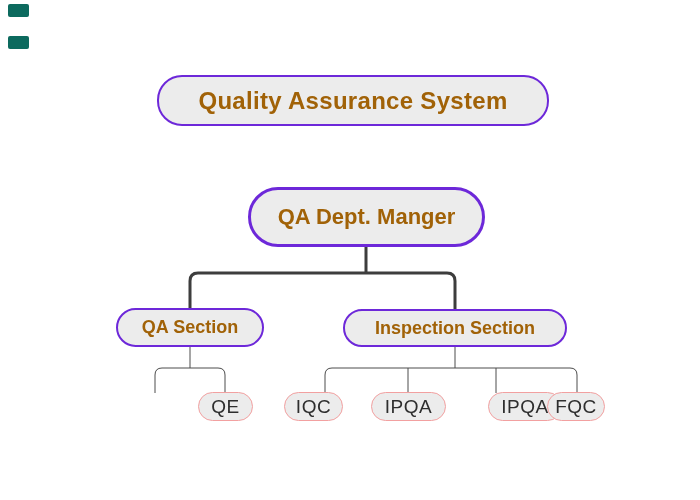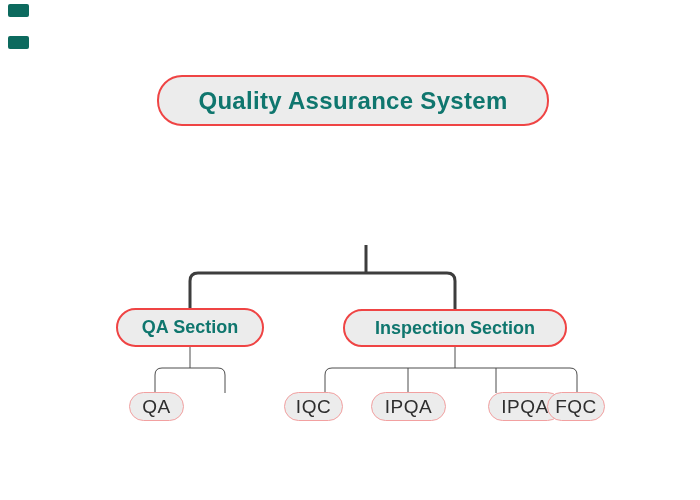--- a/index.html
+++ b/index.html
@@ -22,26 +22,26 @@
   .marker.bottom { left: 8px; top: 36px; }
   svg.wires {
     position: absolute;
     left: 0; top: 0;
     width: 700px; height: 500px;
   }
   .node {
     position: absolute;
     box-sizing: border-box;
     background: #ececec;
-    border: 2px solid #ef4444;
+    border: 2px solid #6d28d9;
     border-radius: 999px;
     display: flex;
     align-items: center;
     justify-content: center;
-    color: #0f766e;
+    color: #a16207;
     white-space: nowrap;
   }
   .node.title {
     left: 157px; top: 75px; width: 392px; height: 51px;
     border-radius: 25px;
     font-size: 24px; font-weight: bold; letter-spacing: 0.3px;
   }
   .node.manager {
     left: 248px; top: 187px; width: 237px; height: 60px;
     border-width: 3px;
@@ -94,31 +94,34 @@
       <path d="M325 393 V375 Q325 368 332 368 H570 Q577 368 577 375 V393"></path>
       <path d="M408 368 V393"></path>
       <path d="M496 368 V393"></path>
     </g>
   </svg>
 
   <div class="node title">
     <span>Quality Assurance System</span>
   </div>
 
+  <div class="node manager">
+    <span>QA Dept. Manger</span>
+  </div>
 
   <div class="node section-right">
     <span>Inspection Section</span>
   </div>
 
   <div class="node section-left">
     <span>QA Section</span>
   </div>
 
-  <div class="node leaf l-qa">
-    <span>QA</span>
+  <div class="node leaf l-qe">
+    <span>QE</span>
   </div>
   <div class="node leaf l-iqc">
     <span>IQC</span>
   </div>
   <div class="node leaf l-ipqc">
     <span>IPQA</span>
   </div>
   <div class="node leaf l-ipqa">
     <span>IPQA</span>
   </div>

